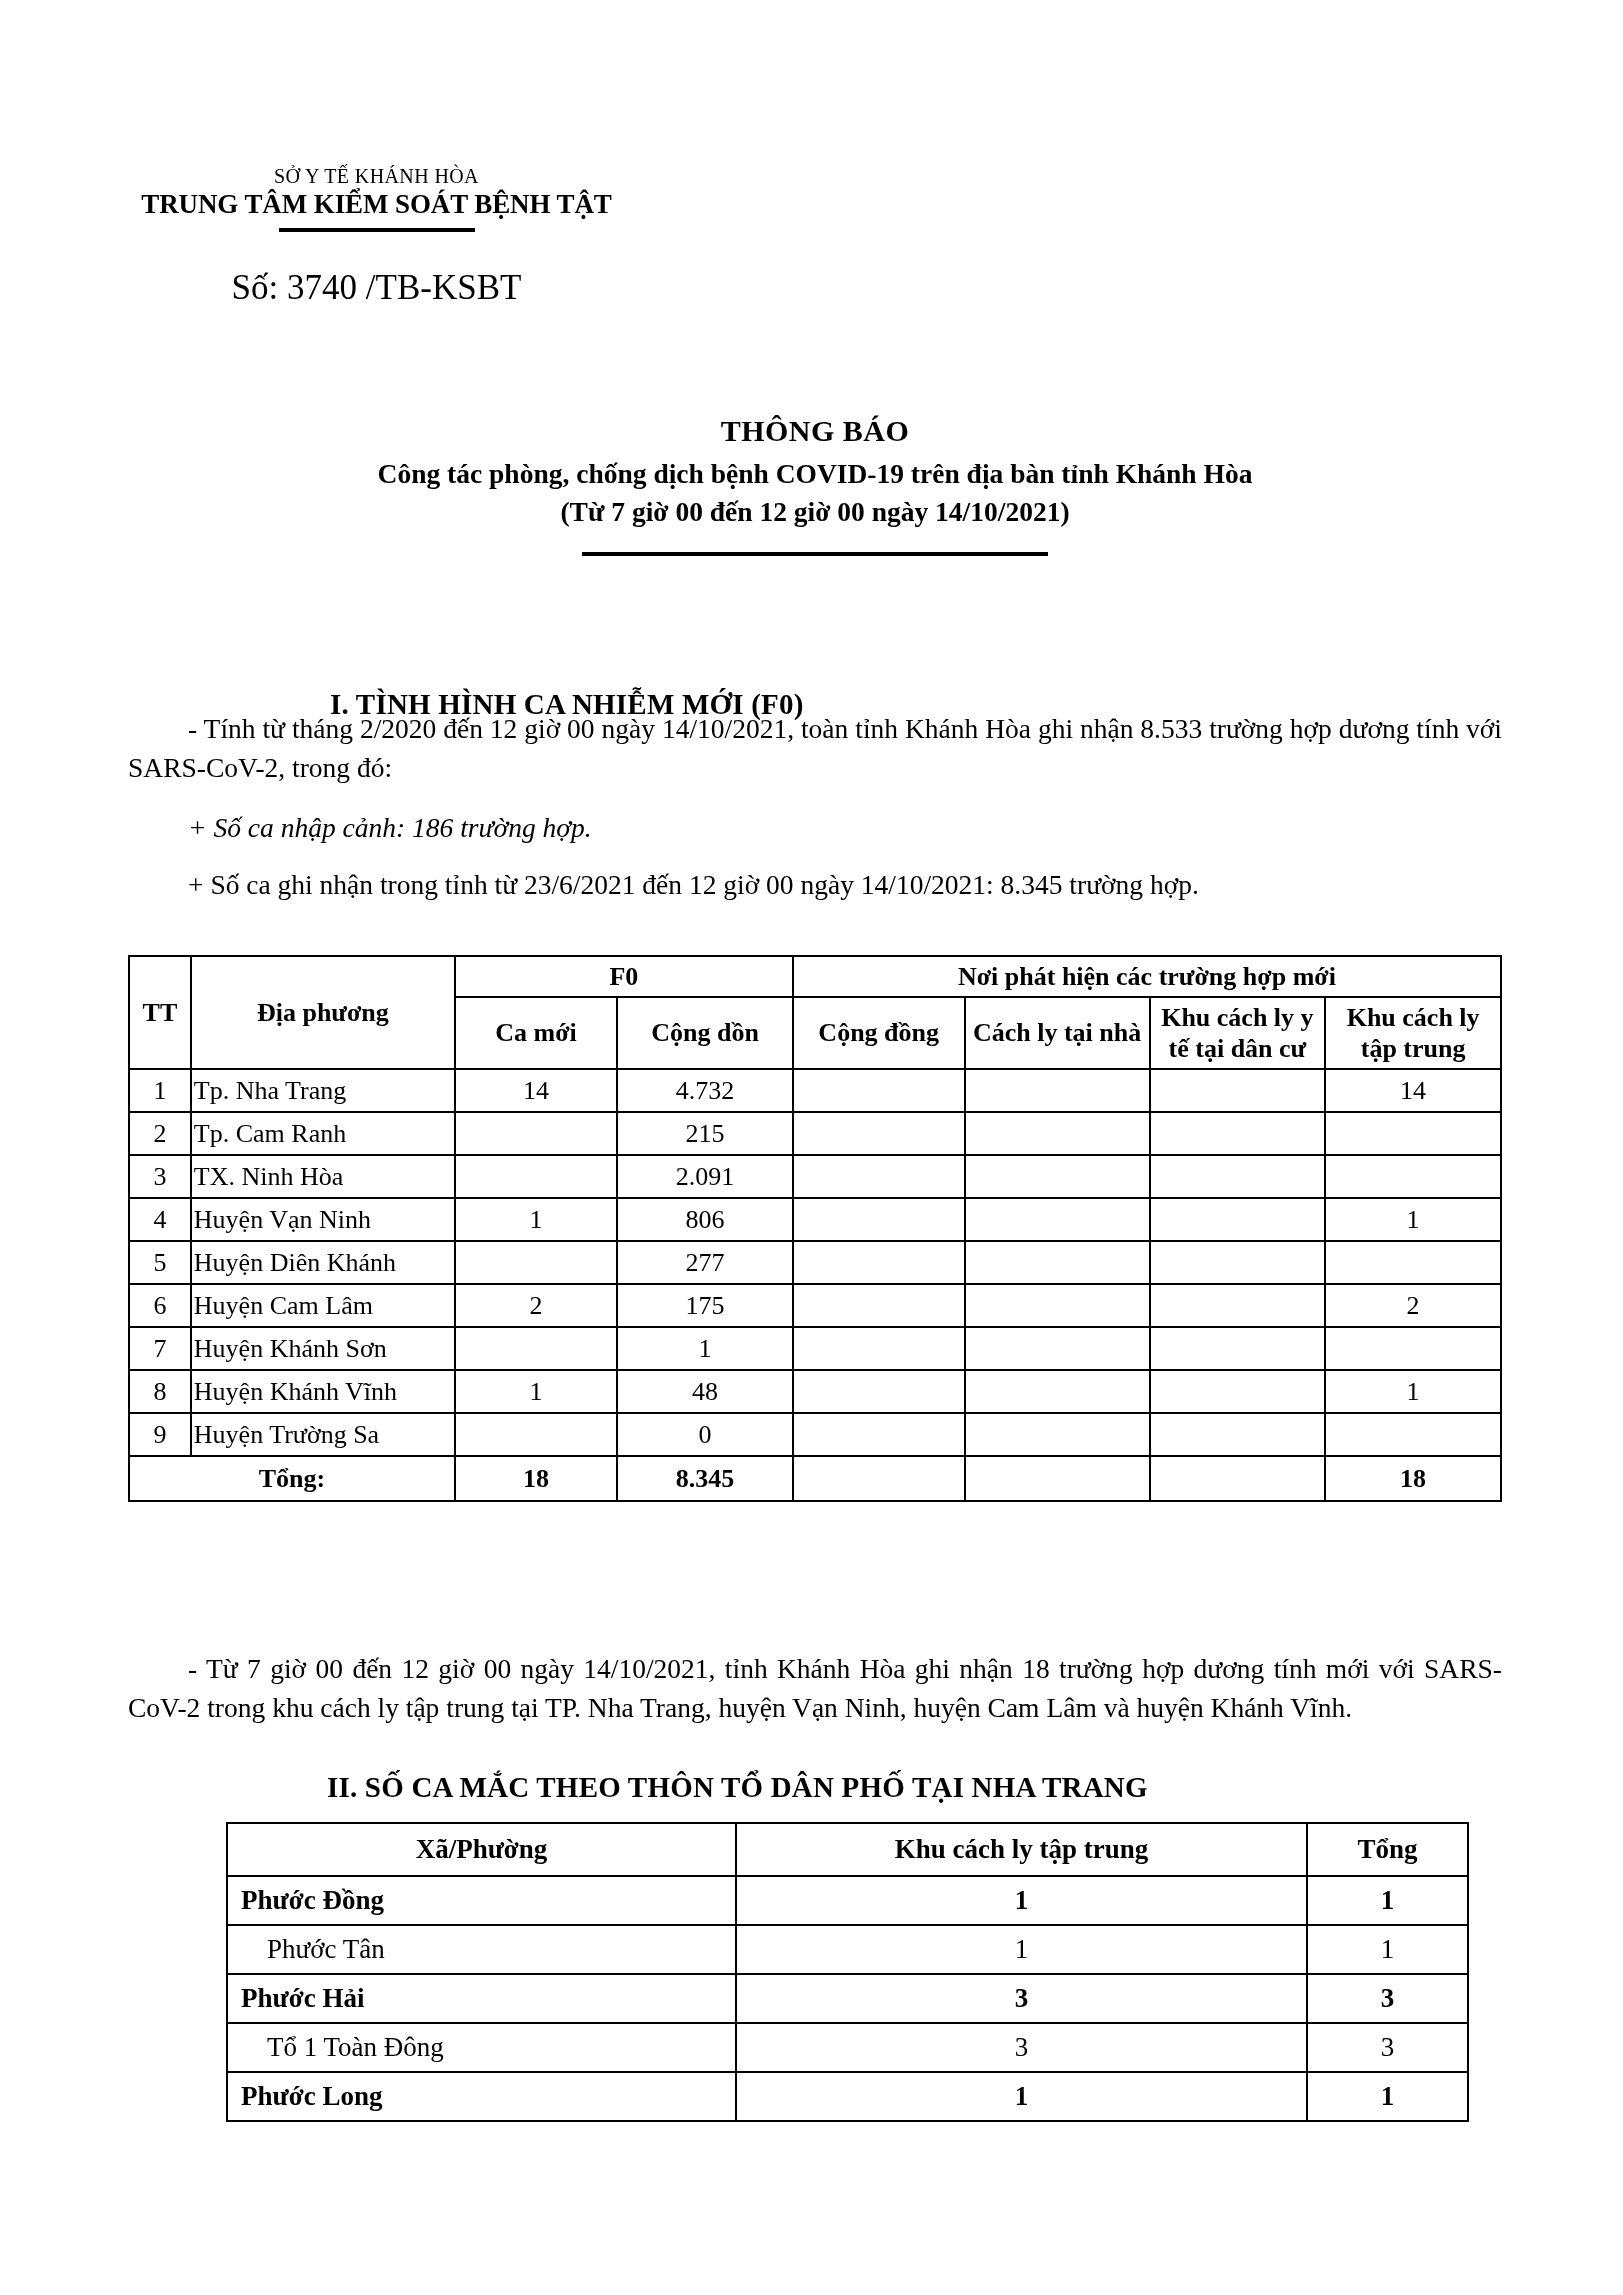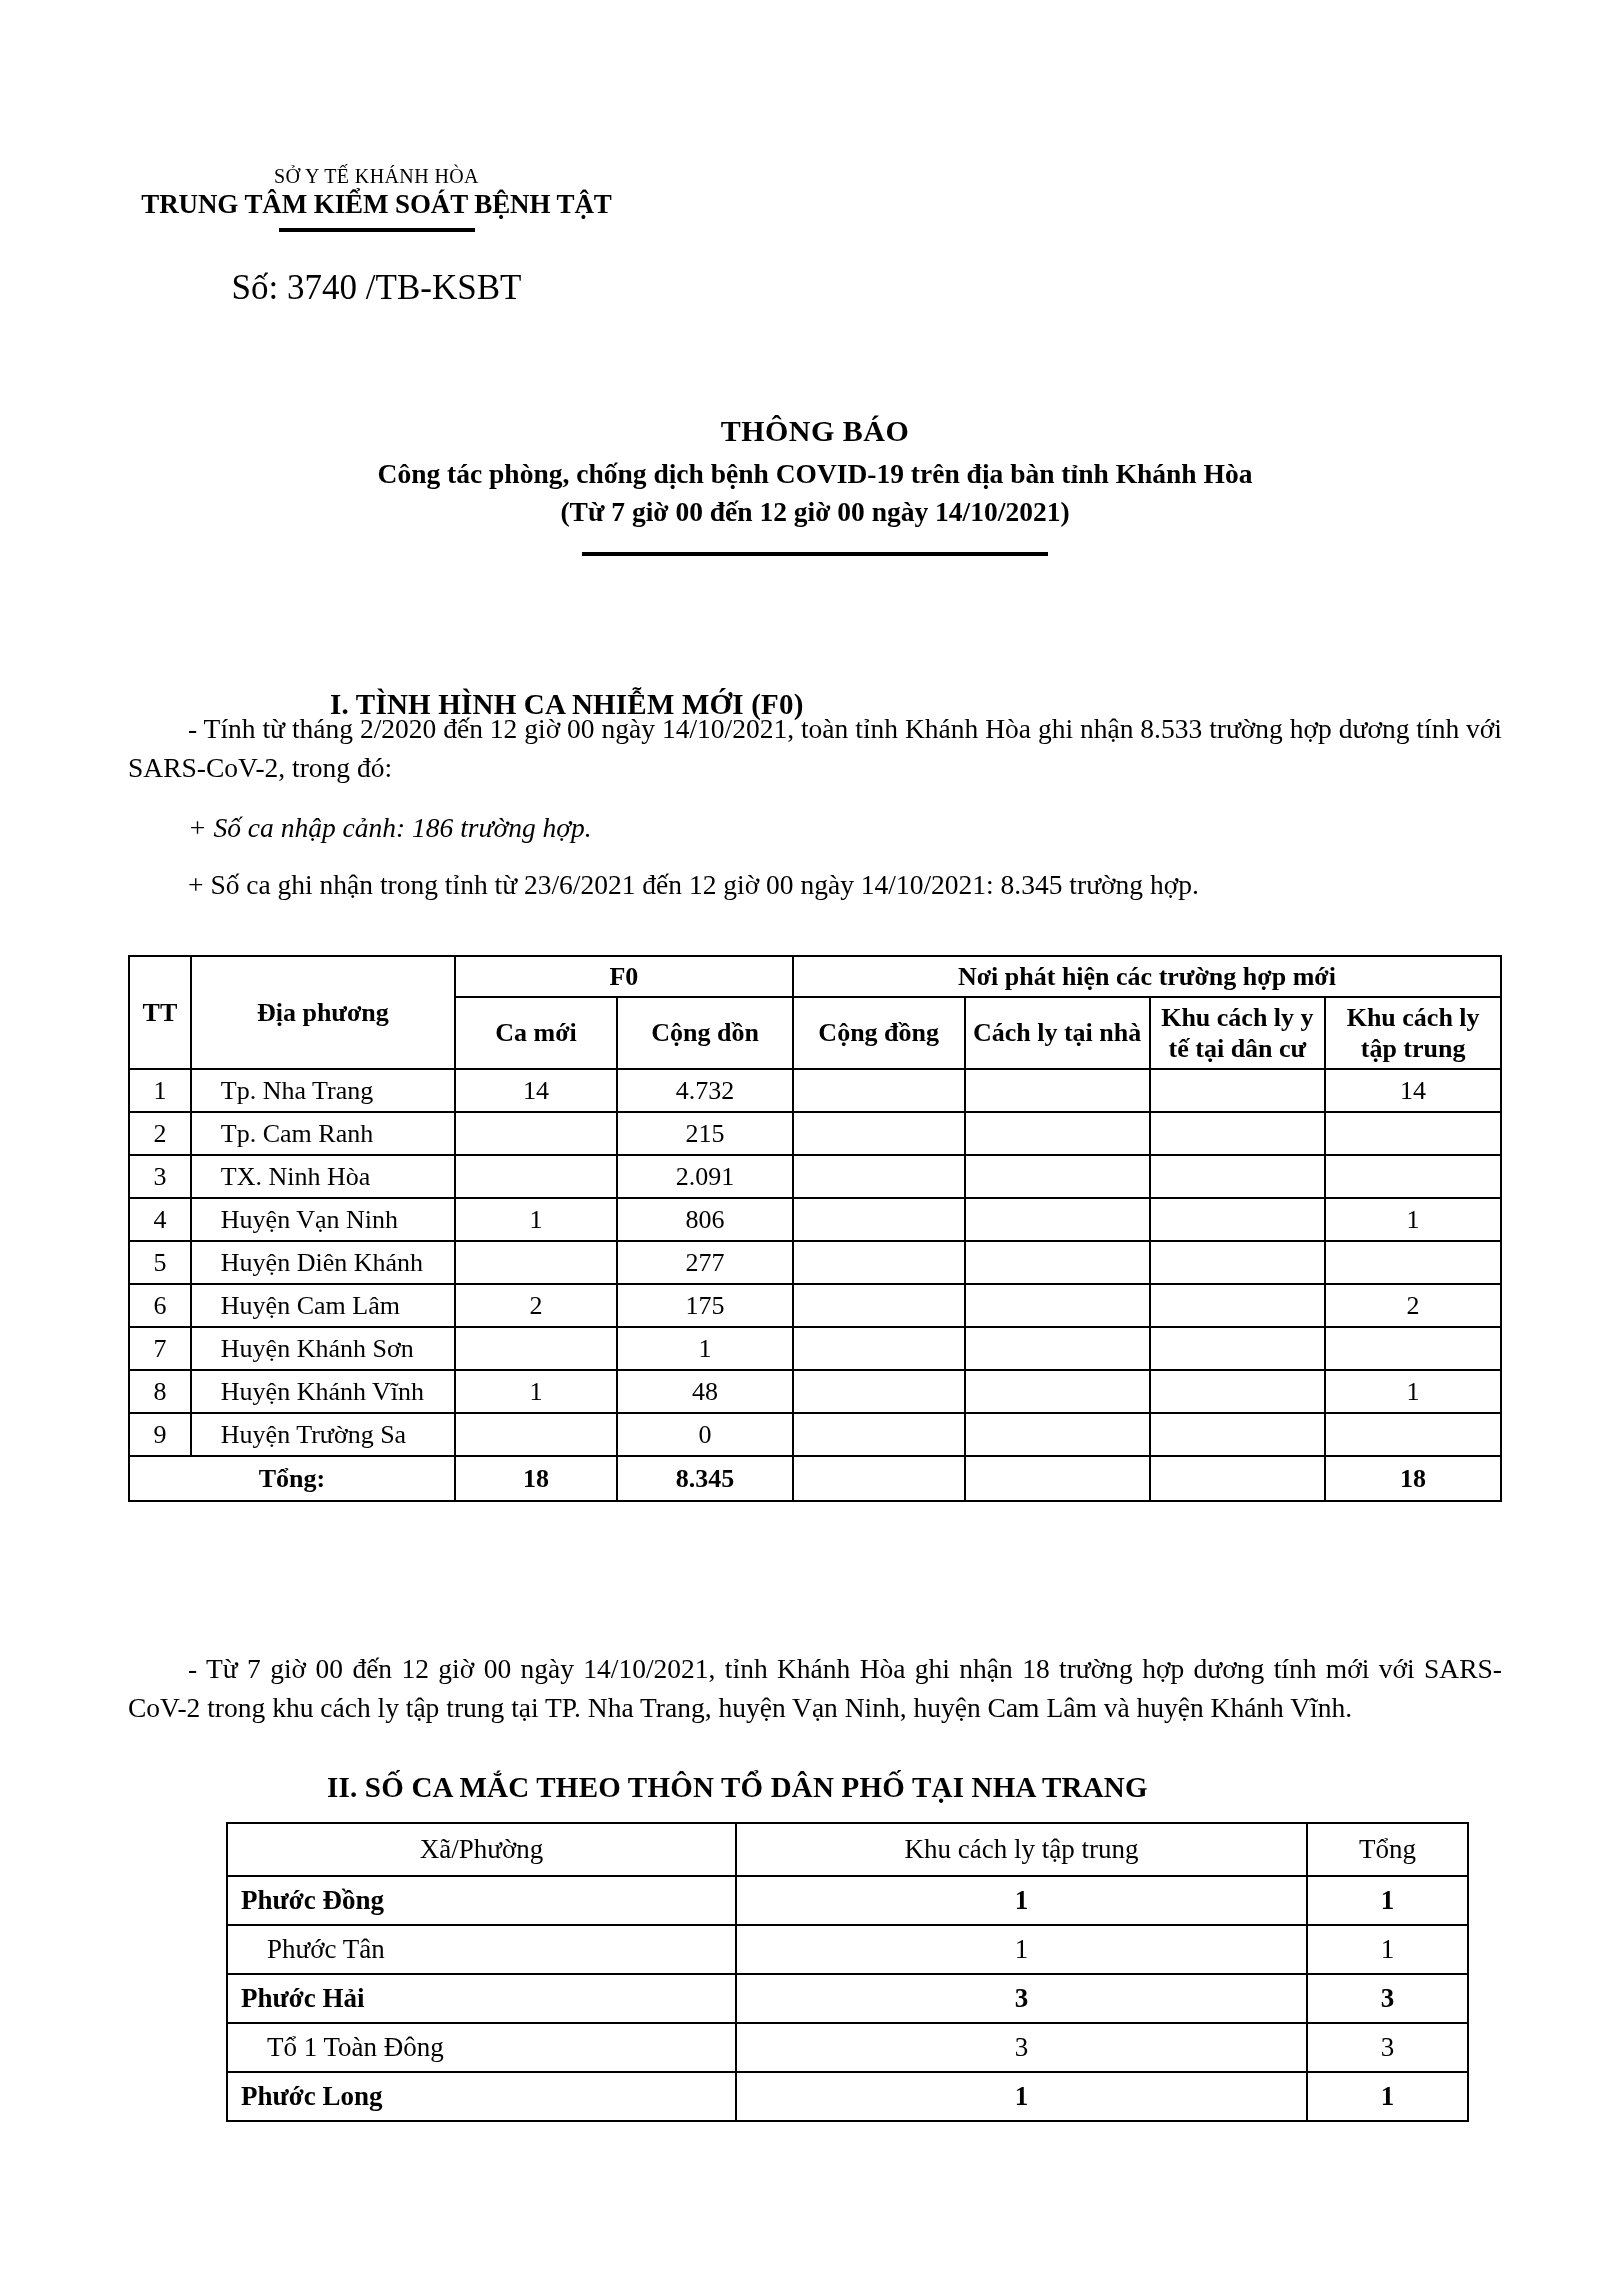--- a/index.html
+++ b/index.html
@@ -178,39 +178,39 @@
     font-weight: bold;
     text-align: center;
     line-height: 1.2;
     padding: 3.9px 2.6px;
   }
   #table-main td {
     height: 41px;
     line-height: 1.2;
   }
   #table-main td.c-tt { text-align: center; width: 39px; }
-  #table-main td.c-name { text-align: left; padding-left: 29px; }
+  #table-main td.c-name { text-align: left; padding-left: 2px; }
   #table-main td.c-num { text-align: center; }
   #table-main tr.total-row td {
     font-weight: bold;
     text-align: center;
     height: 43px;
   }
   #table-main tr.total-row td.total-label {
     text-align: center;
   }
 
   
   #table-wards {
     top: 1822px;
     left: 226px;
     width: 1243px;
   }
   #table-wards th {
-    font-weight: normal;
+    font-weight: bold;
     text-align: center;
     height: 51px;
     font-size: 27px;
   }
   #table-wards td {
     height: 47px;
     text-align: center;
     font-size: 27px;
   }
   #table-wards td.ward-name {

